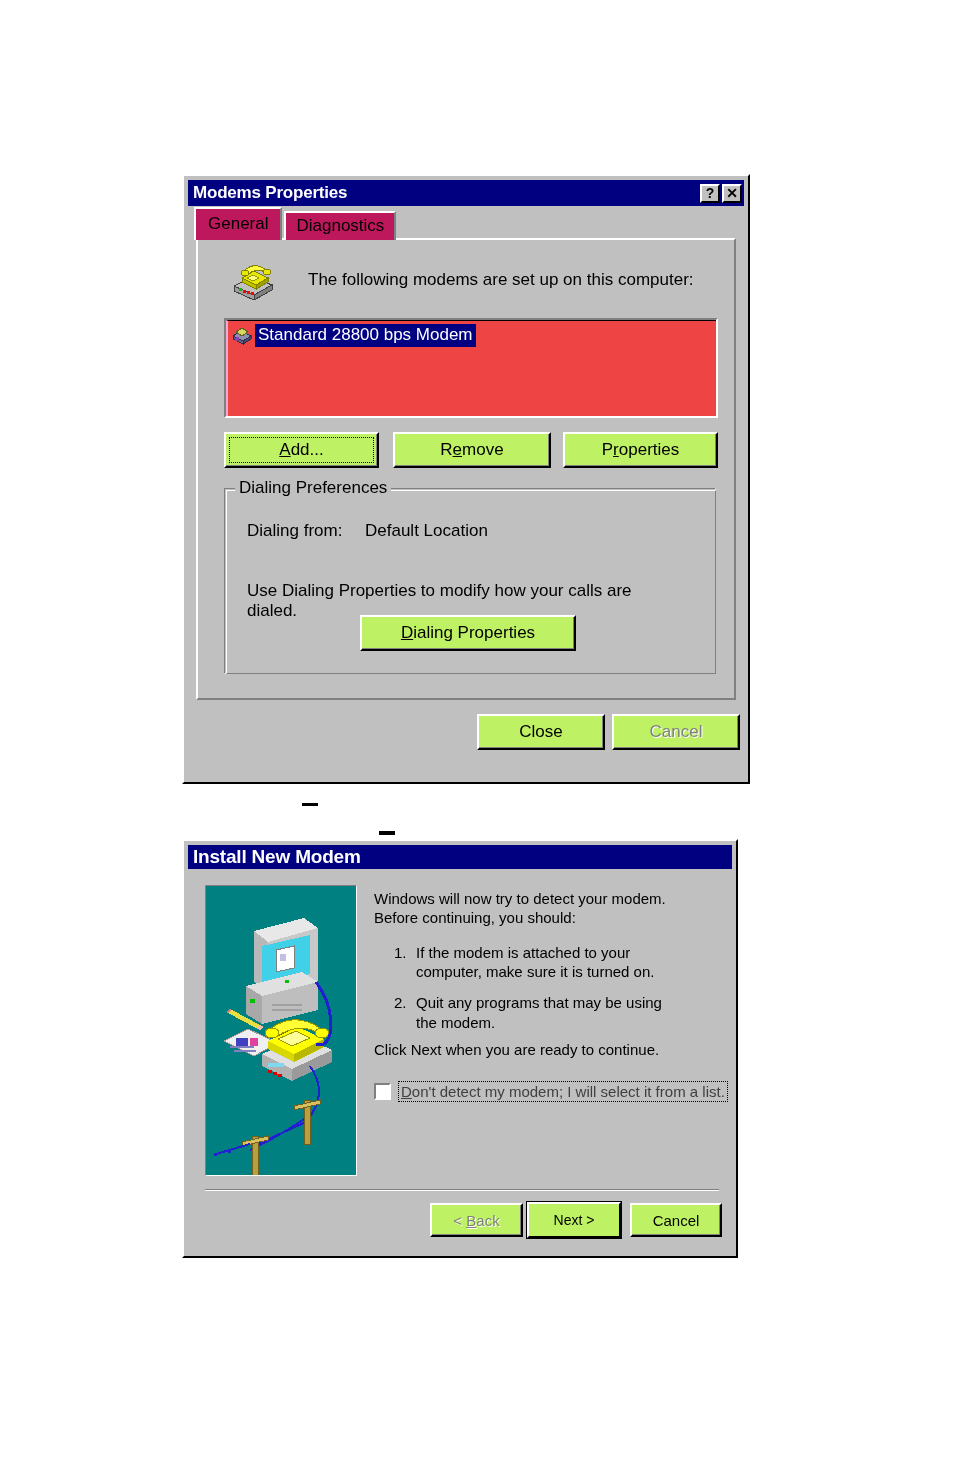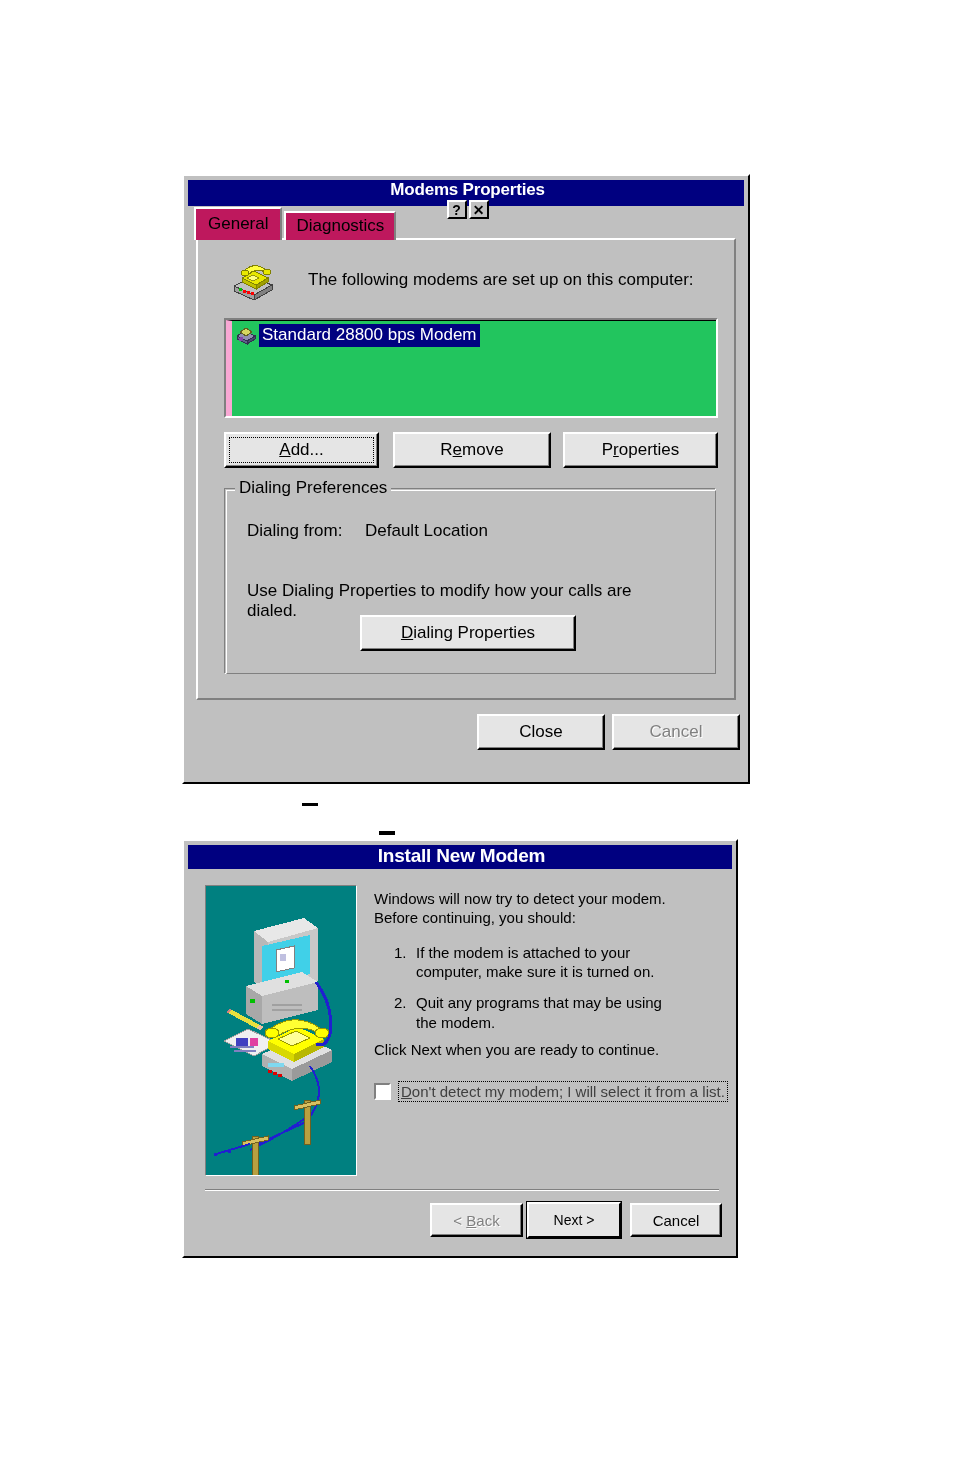--- a/index.html
+++ b/index.html
@@ -29,21 +29,20 @@
   }
 
   .titlebar {
     position: absolute;
     background: #000080;
     display: flex;
     align-items: center;
     justify-content: space-between;
     padding: 0 2px 0 5px;
     box-sizing: border-box;
-    flex-direction: column;
   }
   .title-text {
     color: #ffffff;
     font-size: 17px;
     font-weight: bold;
     letter-spacing: -0.2px;
     white-space: nowrap;
   }
   .title-buttons { display: flex; gap: 2px; }
   .tbtn {
@@ -94,21 +93,21 @@
     border-top: 2px solid #ffffff;
     border-left: 2px solid #ffffff;
     border-right: 2px solid #808080;
     border-bottom: 2px solid #808080;
     box-sizing: border-box;
   }
 
   
   .btn {
     position: absolute;
-    background: #e5e5e5;
+    background: #bef264;
     border-top: 2px solid #ffffff;
     border-left: 2px solid #ffffff;
     border-right: 2px solid #000000;
     border-bottom: 2px solid #000000;
     font-size: 17px;
     font-family: "Liberation Sans", sans-serif;
     color: #000000;
     display: flex; align-items: center; justify-content: center;
     box-sizing: border-box;
     cursor: default;
@@ -155,23 +154,23 @@
     border-left: 2px solid #808080;
     border-right: 2px solid #ffffff;
     border-bottom: 2px solid #ffffff;
     box-sizing: border-box;
     overflow: hidden;
   }
   .listbox-inner {
     position: absolute;
     left: 0; top: 0; right: 0; bottom: 0;
     border-top: 1px solid #000000;
-    border-left: 6px solid #f9a8d4;
-    box-sizing: border-box;
-    background: #22c55e;
+    border-left: 2px solid #f9a8d4;
+    box-sizing: border-box;
+    background: #ef4444;
   }
   .list-item {
     display: flex;
     align-items: center;
     margin: 3px 0 0 3px;
     height: 22px;
   }
   .list-item .li-label {
     background: #000080;
     color: #ffffff;

